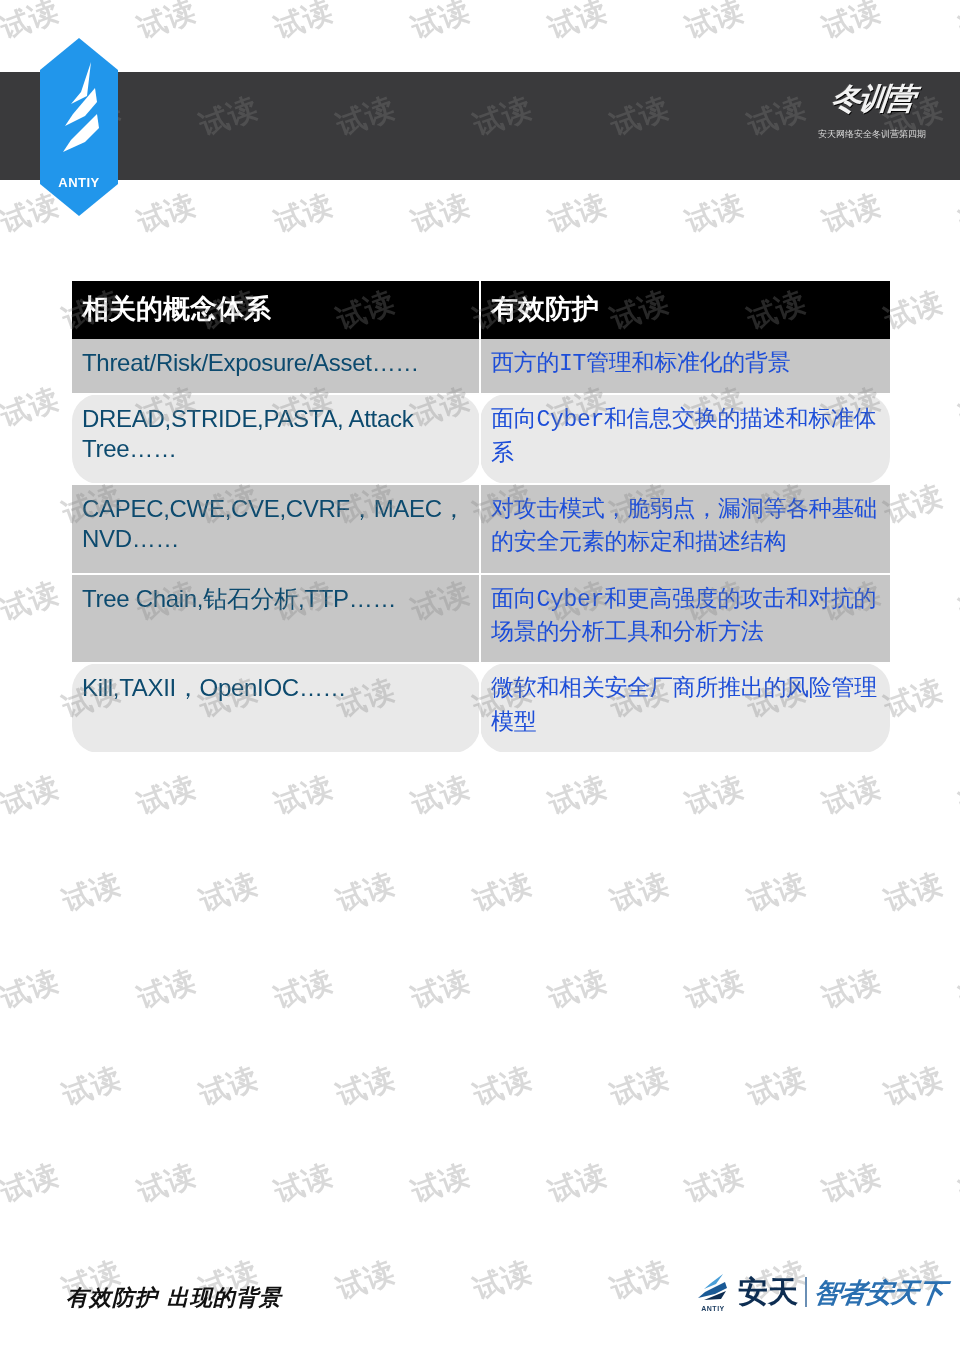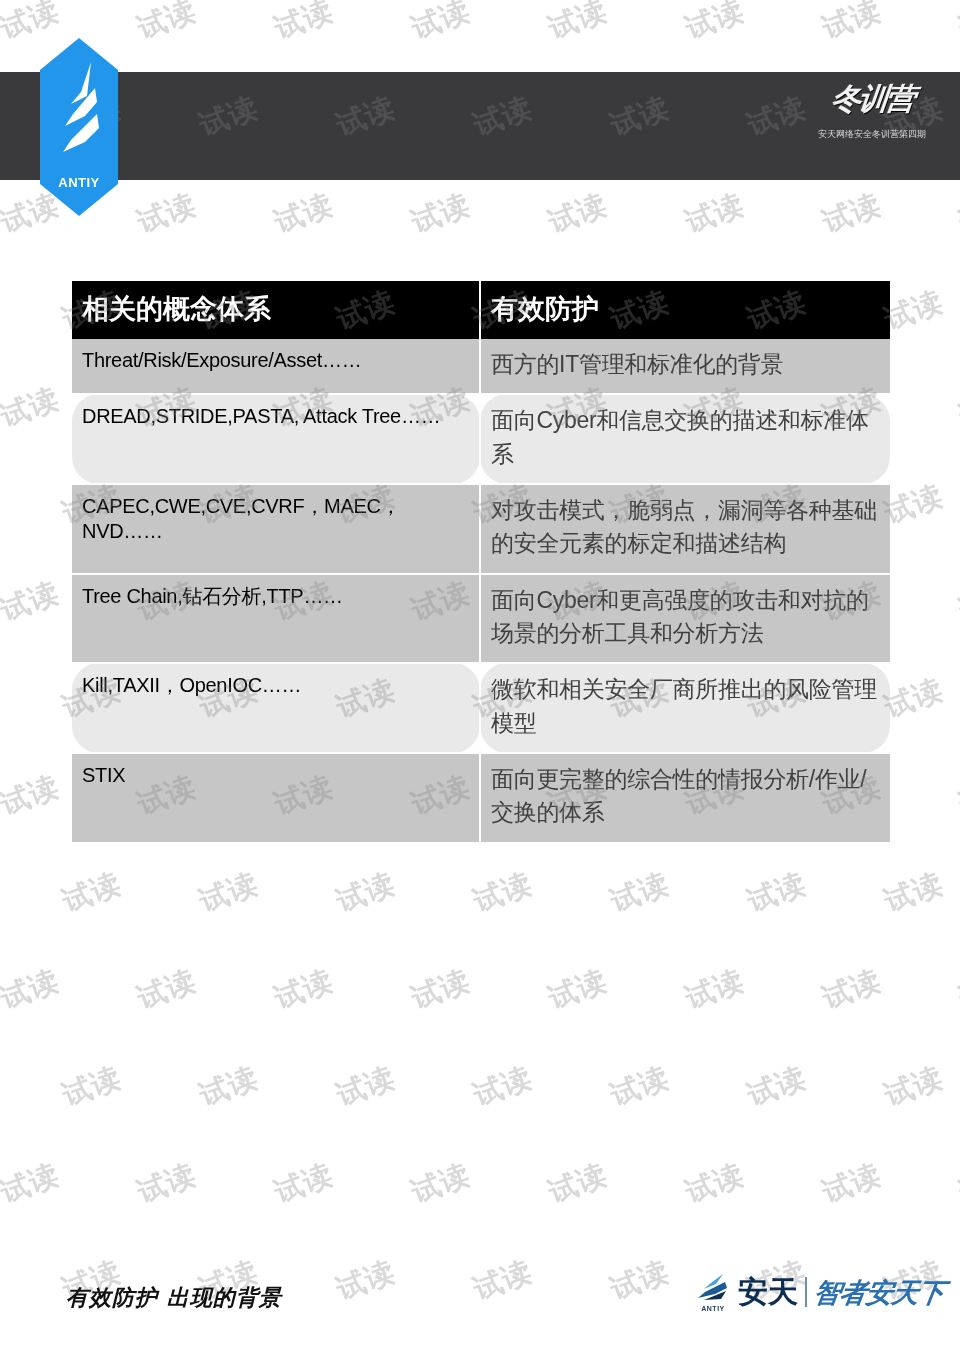--- a/index.html
+++ b/index.html
@@ -134,31 +134,31 @@
   .concept-table thead th.col-b {
     border-left: 2px solid #ffffff;
   }
 
   .concept-table tbody tr.odd  td { background: #c6c6c6; }
   .concept-table tbody tr.even td { background: #e9e9e9; border-radius: 27px; }
   .concept-table tbody td.col-b { border-left: 2px solid #ffffff; }
   .concept-table tbody tr td { border-bottom: 2px solid #ffffff; }
 
   .cell-term {
-    font-size: 20px;
-    color: #000000;
+    font-size: 24px;
+    color: #0c4a6e;
     line-height: 1.25;
     font-family: "Liberation Sans", sans-serif;
     letter-spacing: -0.3px;
   }
   .cell-desc {
     font-size: 23px;
-    color: #404040;
+    color: #1d4ed8;
     line-height: 1.45;
-    font-family: Liberation Sans, sans-serif;
+    font-family: Liberation Mono, monospace;
     letter-spacing: -0.3px;
   }
 
   
   .footer-slogan {
     position: absolute;
     left: 66px;
     top: 1283px;
     font-family: "DejaVu Serif", serif;
     font-size: 22px;
@@ -254,24 +254,20 @@
       <td class="col-a cell-term">CAPEC,CWE,CVE,CVRF，MAEC，NVD……</td>
       <td class="col-b cell-desc">对攻击模式，脆弱点，漏洞等各种基础的安全元素的标定和描述结构</td>
     </tr>
     <tr class="odd">
       <td class="col-a cell-term">Tree Chain,钻石分析,TTP……</td>
       <td class="col-b cell-desc">面向Cyber和更高强度的攻击和对抗的场景的分析工具和分析方法</td>
     </tr>
     <tr class="even">
       <td class="col-a cell-term">Kill,TAXII，OpenIOC……</td>
       <td class="col-b cell-desc">微软和相关安全厂商所推出的风险管理模型</td>
-    </tr>
-    <tr class="odd">
-      <td class="col-a cell-term">STIX</td>
-      <td class="col-b cell-desc">面向更完整的综合性的情报分析/作业/交换的体系</td>
     </tr>
   </tbody>
 </table>
 
 <div class="footer-slogan">有效防护 出现的背景</div>
 
 <div class="footer-logo">
   <span class="footer-mark">
     <svg width="36" height="28" viewBox="0 0 36 28">
       <path d="M28 2 L16 11 L9 17 L21 12 Z" fill="#4a9fd8"></path>

